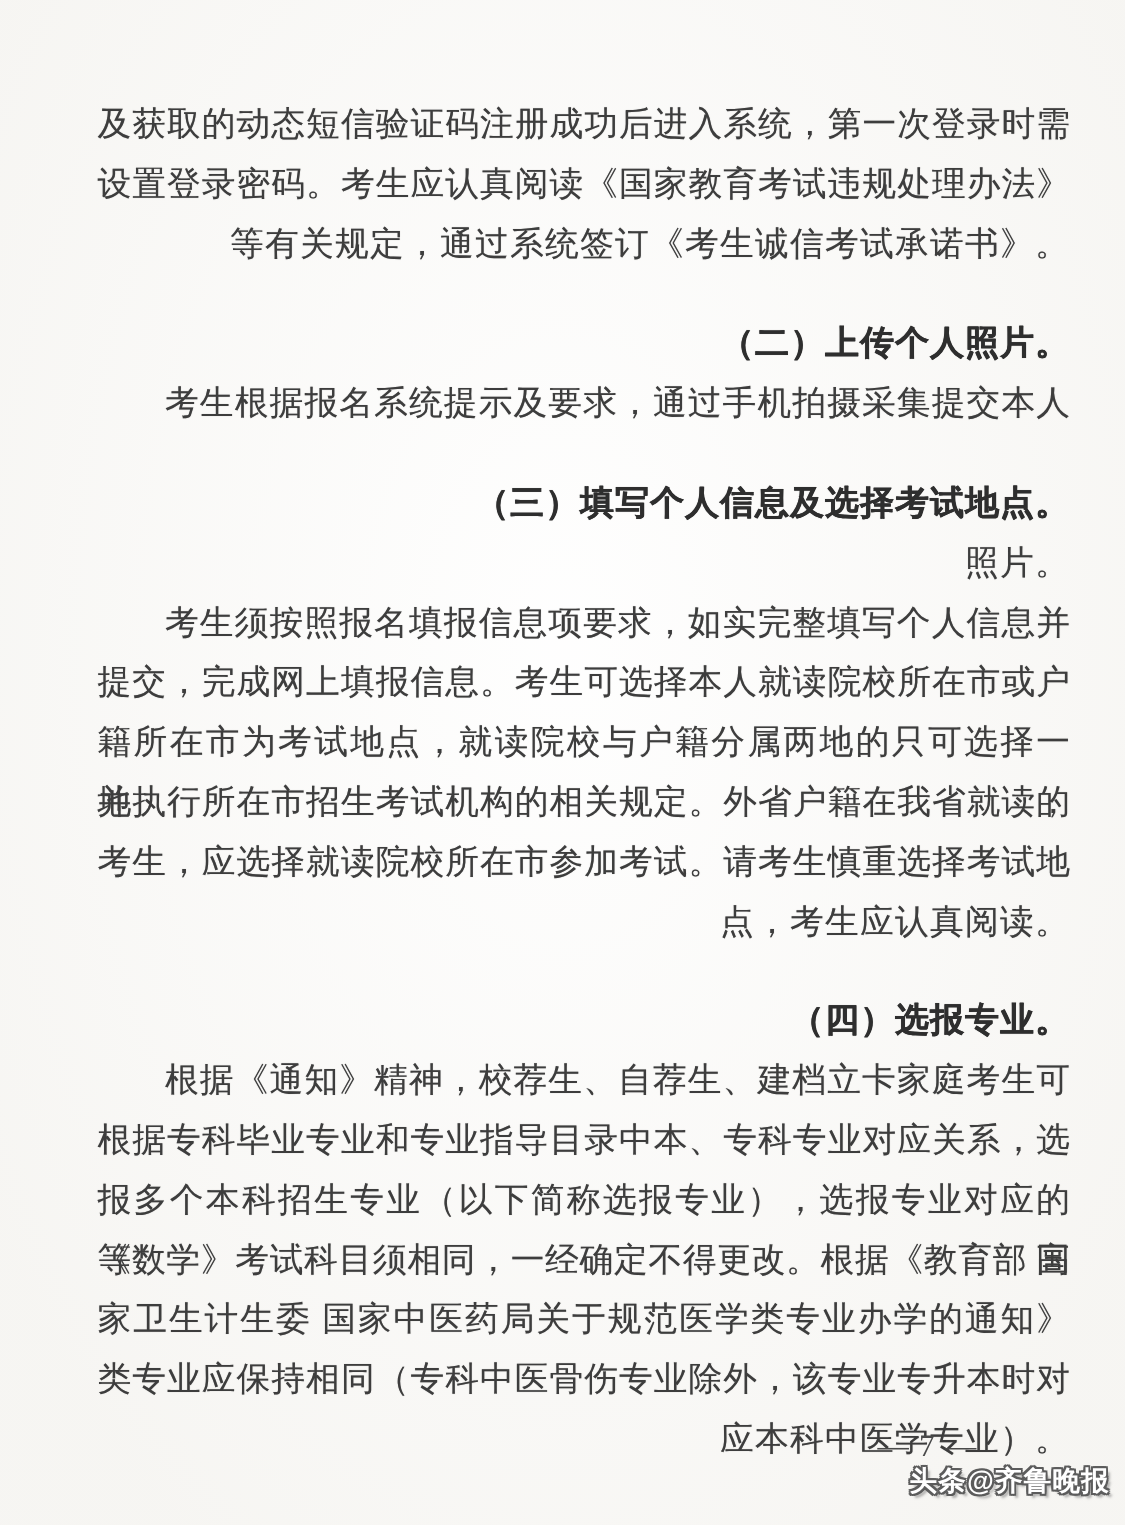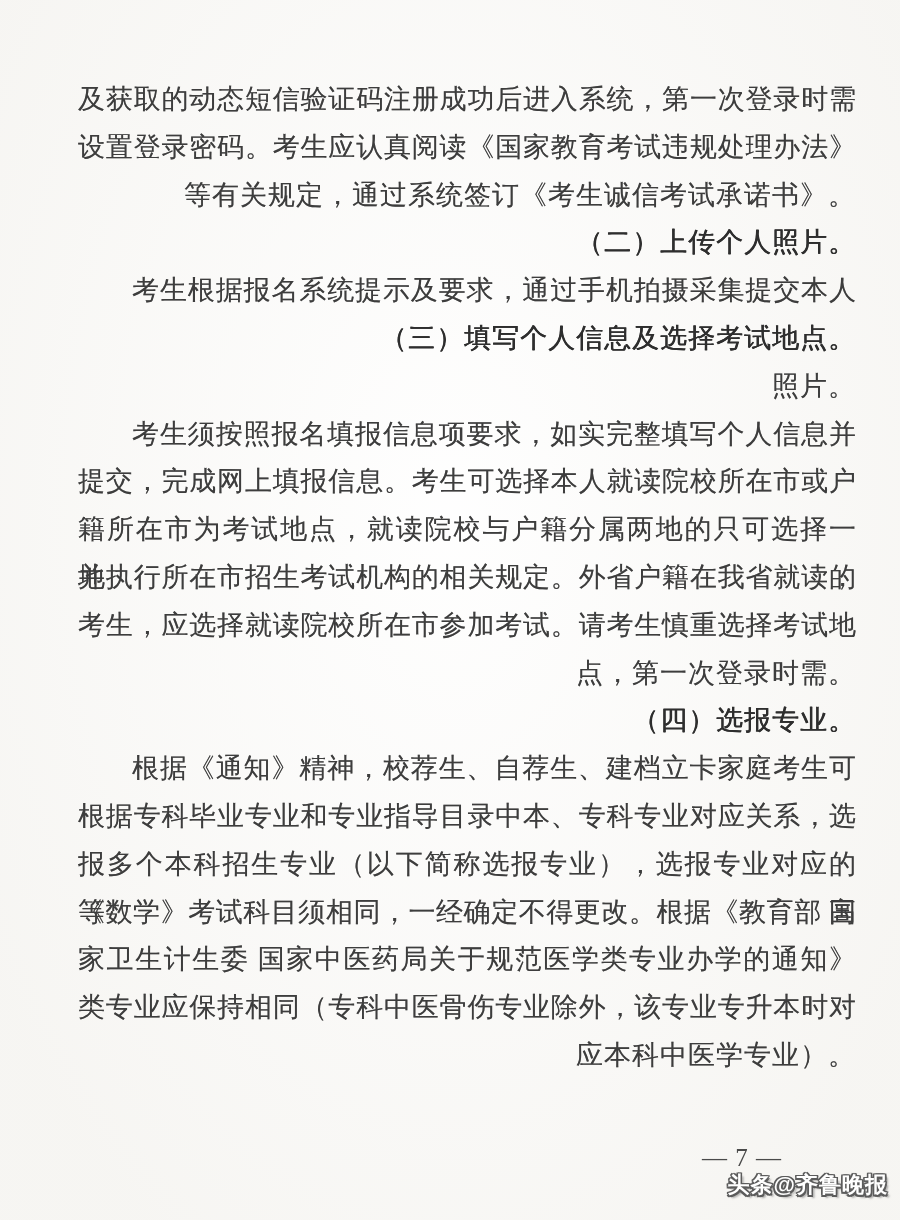--- a/index.html
+++ b/index.html
@@ -36,23 +36,24 @@
     text-align: right;
     text-shadow: 0 0 0.6px rgba(70,70,70,0.55);
   }
   .line.full {
     white-space: normal;
     text-align: justify;
     text-align-last: justify;
     letter-spacing: 0;
   }
   .line.heading {
-    font-weight: normal;
+    font-weight: bold;
     color: #2e2e2e;
     text-shadow: 0.4px 0 0 #2e2e2e, 0 0 0.6px rgba(40,40,40,0.6);
+    margin-top: 32px;
   }
   .line.indent {
     text-indent: 2em;
   }
   .page-number {
     position: absolute;
     top: 1144px;
     right: 118px;
     font-size: 25px;
     color: #4a4a4a;
@@ -90,21 +91,21 @@
       <div class="line body">等有关规定，通过系统签订《考生诚信考试承诺书》。</div>
       <div class="line heading indent">（二）上传个人照片。</div>
       <div class="line body indent full">考生根据报名系统提示及要求，通过手机拍摄采集提交本人</div>
       <div class="line heading indent">（三）填写个人信息及选择考试地点。</div>
       <div class="line body">照片。</div>
       <div class="line body indent full">考生须按照报名填报信息项要求，如实完整填写个人信息并</div>
       <div class="line body full">提交，完成网上填报信息。考生可选择本人就读院校所在市或户</div>
       <div class="line body full">籍所在市为考试地点，就读院校与户籍分属两地的只可选择一地，</div>
       <div class="line body full">并执行所在市招生考试机构的相关规定。外省户籍在我省就读的</div>
       <div class="line body full">考生，应选择就读院校所在市参加考试。请考生慎重选择考试地</div>
-      <div class="line body">点，第一次登录时需。</div>
+      <div class="line body">点，考生应认真阅读。</div>
       <div class="line heading indent">（四）选报专业。</div>
       <div class="line body indent full">根据《通知》精神，校荐生、自荐生、建档立卡家庭考生可</div>
       <div class="line body full">根据专科毕业专业和专业指导目录中本、专科专业对应关系，选</div>
       <div class="line body full">报多个本科招生专业（以下简称选报专业），选报专业对应的《高</div>
       <div class="line body full">等数学》考试科目须相同，一经确定不得更改。根据《教育部 国</div>
       <div class="line body full">家卫生计生委 国家中医药局关于规范医学类专业办学的通知》</div>
       <div class="line body full">类专业应保持相同（专科中医骨伤专业除外，该专业专升本时对</div>
       <div class="line body">应本科中医学专业）。</div>
     </div>
   <div class="page-number">— 7 —</div>

